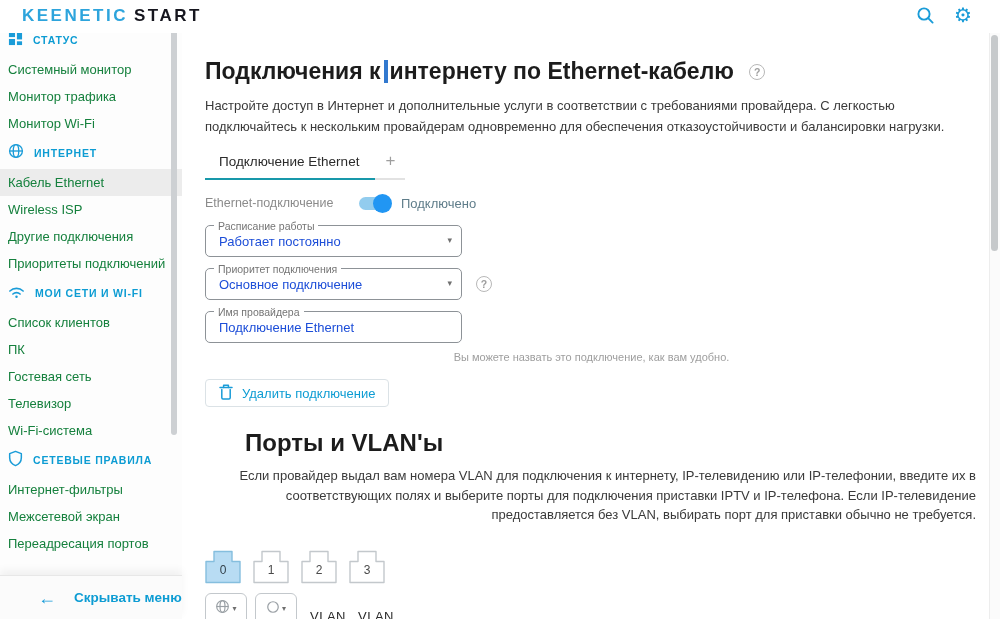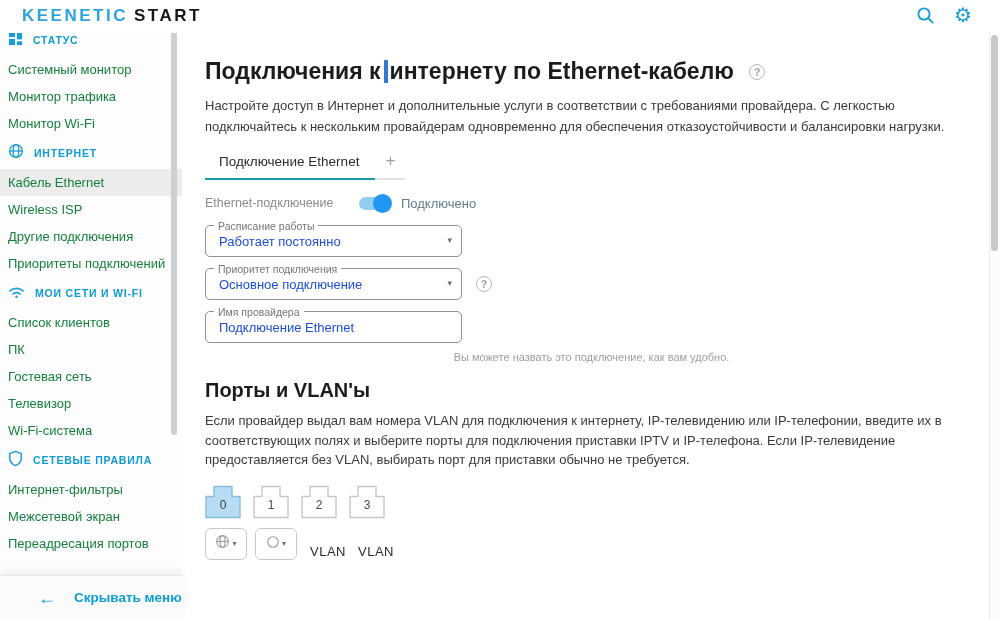--- a/index.html
+++ b/index.html
@@ -52,22 +52,22 @@
   .field { position:relative; width:257px; height:32px; border:1px solid #8d9297; border-radius:5px; background:#fff; cursor:pointer; }
   .field-label { position:absolute; top:-6px; left:8px; background:#fff; padding:0 4px; font-size:10.5px; color:#757575; white-space:nowrap; }
   .field-value { position:absolute; left:13px; top:8px; font-size:13px; color:#1d4ed8; }
   .dd-arrow { position:absolute; right:9px; top:9px; font-size:9px; color:#707070; }
   .field-help { margin-left:14px; }
   .hint { font-size:11px; color:#9e9e9e; margin:-3px 0 16px 2px;text-align:center; }
 
   .delete-btn { display:inline-flex; align-items:center; gap:9px; height:28px; padding:0 13px;
     border:1px solid #dbe2e6; border-radius:4px; background:#fff; color:#0d9cd3; font-size:13px; cursor:pointer; margin-bottom:22px; }
 
-  .section-title { font-size:20px; font-weight:bold; color:#1c1c1c; margin-bottom:9px; }
-  .ports-desc { font-size:13px; line-height:19.5px; color:#3a3a3a; max-width:784px; margin-bottom:15px; }
+  .section-title { font-size:24px; font-weight:bold; color:#1c1c1c; margin-bottom:9px;margin-left:40px; }
+  .ports-desc { font-size:13px; line-height:19.5px; color:#3a3a3a; max-width:784px; margin-bottom:25px;text-align:right; }
 
   .ports-row { display:flex; margin-bottom:8px; }
   .port { position:relative; width:36px; height:34px; margin-right:12px; cursor:pointer; }
   .port-num { position:absolute; left:0; right:0; top:13px; text-align:center; font-size:12px; color:#4a4a4a; }
   .port.selected .port-num { color:#33414a; }
   .controls-row { display:flex; align-items:center; height:34px; }
   .port-dd { width:42px; height:32px; border:1px solid #c3c8cc; border-radius:6px; background:#fff;
     display:flex; align-items:center; justify-content:center; gap:2px; cursor:pointer; }
   .port-dd .dd-mini { font-size:8px; color:#707070; }
   .vlan-label { width:36px; text-align:center; font-size:13px; color:#2b2b2b; letter-spacing:0.5px;margin-top:16px; }
@@ -204,20 +204,30 @@
   </div>
 
   <div class="field-row">
     <div class="field">
       <span class="field-label">Имя провайдера</span>
       <span class="field-value">Подключение Ethernet</span>
     </div>
   </div>
   <div class="hint">Вы можете назвать это подключение, как вам удобно.</div>
 
+  <button class="delete-btn">
+    <span>
+      <svg width="14" height="16" viewBox="0 0 14 16" fill="none" stroke="#1a9cd8" stroke-width="1.5" stroke-linecap="round" stroke-linejoin="round">
+        <line x1="1" y1="3.6" x2="13" y2="3.6"></line>
+          <path d="M4.6 3.4 V1.2 h4.8 v2.2"></path>
+        <path d="M2.8 5.6 v8.2 a1.2 1.2 0 0 0 1.2 1.2 h6 a1.2 1.2 0 0 0 1.2 -1.2 V5.6"></path>
+      </svg>
+    </span>
+    <span>Удалить подключение</span>
+  </button>
 
   <h2 class="section-title">Порты и VLAN'ы</h2>
   <p class="ports-desc">Если провайдер выдал вам номера VLAN для подключения к интернету, IP-телевидению или IP-телефонии, введите их в соответствующих полях и выберите порты для подключения приставки IPTV и IP-телефона. Если IP-телевидение предоставляется без VLAN, выбирать порт для приставки обычно не требуется.</p>
 
   <div class="ports-row">
     <div class="port selected">
       <svg width="36" height="34" viewBox="0 0 36 34">
           <path d="M1 11.5 H9 V1.5 H27 V11.5 H35 V32.5 H1 Z" fill="#b8dcf3" stroke="#85bede" stroke-width="1.4" stroke-linejoin="round"></path>
         </svg>
       <span class="port-num">0</span>

